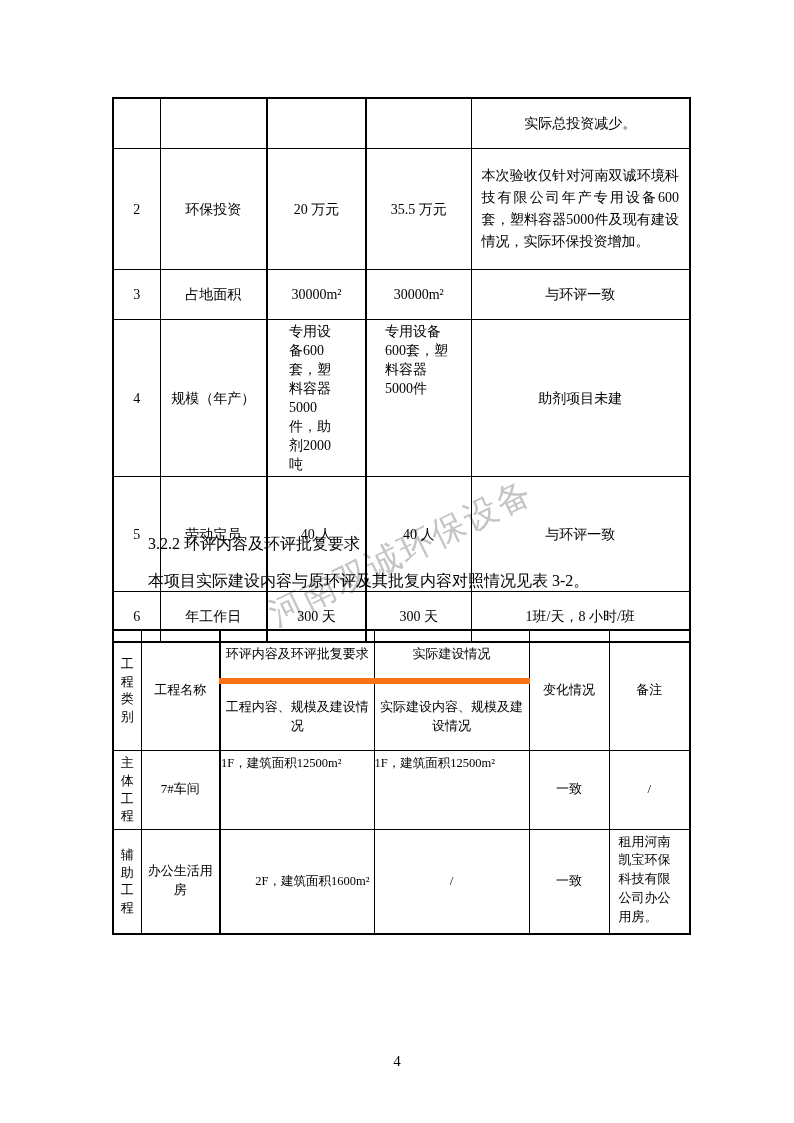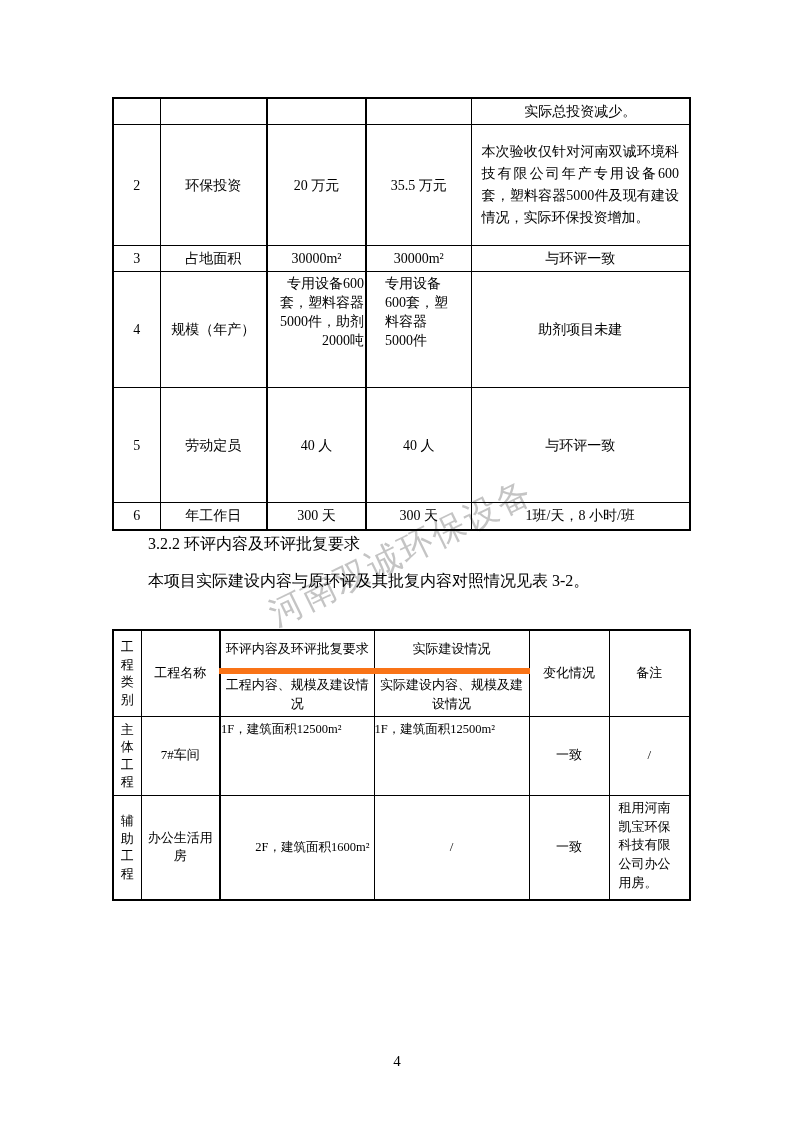--- a/index.html
+++ b/index.html
@@ -40,42 +40,42 @@
     position: absolute;
     border-collapse: collapse;
     table-layout: fixed;
     border: 2px solid #000;
     background: transparent;
   }
   table.doc-table td {
     border: 1px solid #000;
     text-align: center;
     vertical-align: middle;
-    padding: 2px 4px;
+    padding: 14px 4px;
     overflow: hidden;
     word-break: break-word;
   }
   
   #table1 {
     left: 112px;
     top: 97px;
     width: 577px;
     font-size: 14px;
     line-height: 1.5;
   }
   #table1 td.bl2 { border-left: 2px solid #000; }
   #table1 td.remark-long {
     text-align: justify;
     padding: 4px 10px;
     line-height: 1.57;
   }
   #table1 td.scale-cell-eia {
-    text-align: right;
-    vertical-align: top;
-    padding: 2px 1px;
+    text-align: left;
+    vertical-align: top;
+    padding: 2px 21px;
     line-height: 1.36;
   }
   #table1 td.scale-cell-act {
     text-align: left;
     vertical-align: top;
     padding: 2px 18px;
     line-height: 1.36;
   }
   
   .section-heading {

